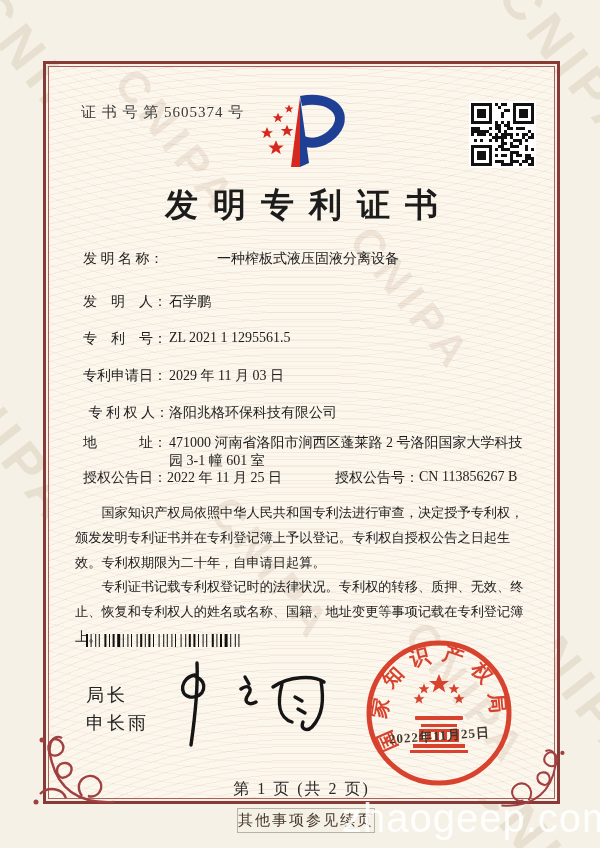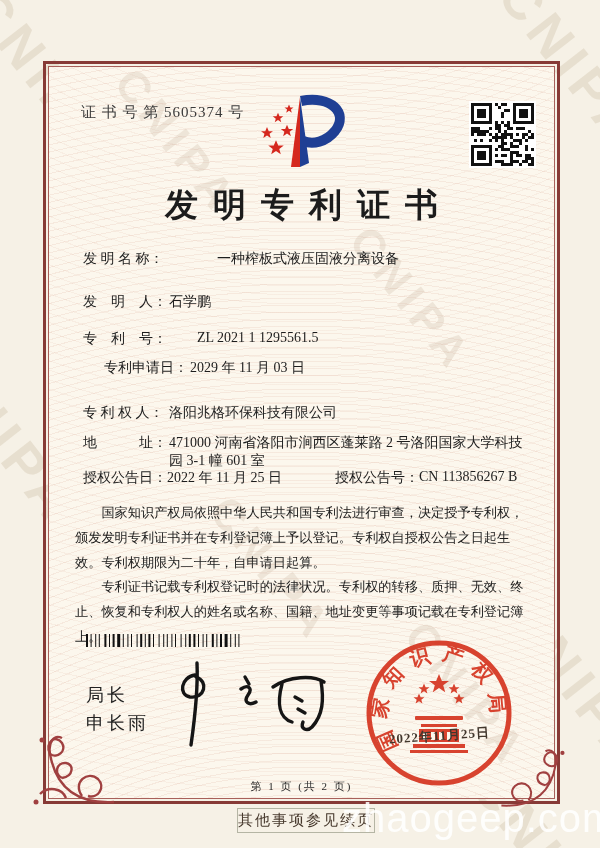--- a/index.html
+++ b/index.html
@@ -42,21 +42,21 @@
   .pair{display:flex;}
   .pair .lab{white-space:nowrap;}
   .paras{left:26px;top:434px;width:455px;font-size:13.2px;line-height:1.88;color:#1b1b1b;}
   .paras p{margin:0;text-indent:2em;}
   .barcode{left:37px;top:567px;width:157px;height:13px;}
   .officer{left:37px;font-size:18px;color:#222;letter-spacing:3px;}
   .sig{left:112px;top:588px;width:175px;height:100px;}
   .seal{left:315px;top:571px;width:150px;height:150px;opacity:.92;}
   .sealdate{left:318px;top:660px;width:145px;text-align:center;font-size:13px;font-weight:bold;
             color:#41362c;letter-spacing:1px;transform:rotate(-4deg);z-index:3;}
-  .pagenum{left:0;top:712px;width:100%;text-align:center;font-size:11px;color:#2a2a2a;letter-spacing:2px;}
+  .pagenum{left:0;top:712px;width:100%;text-align:center;font-size:16px;color:#2a2a2a;letter-spacing:2px;}
   .flourish{position:absolute;z-index:2;pointer-events:none;}
   .tab{
     position:absolute;left:237px;top:808px;padding:2px 0;
     border:1px solid #b5b5a4;font-size:15px;color:#46382c;letter-spacing:2px;z-index:2;
   }
   .sitewm{
     position:absolute;left:342px;top:796px;z-index:2;
     font:400 40px "Liberation Sans","DejaVu Sans",sans-serif;
     color:rgba(255,255,255,.88);letter-spacing:1px;
   }
@@ -314,29 +314,29 @@
   <div class="c title">发明专利证书</div>
 
   <div class="c row" style="top:183px;gap:48px;">
     <span class="lab">发 明 名 称：</span>
     <span class="val">一种榨板式液压固液分离设备</span>
   </div>
   <div class="c row" style="top:226px;">
     <span class="lab">发　明　人：</span>
     <span class="val">石学鹏</span>
   </div>
-  <div class="c row" style="top:263px;gap:28px;">
+  <div class="c row" style="top:263px;">
     <span class="lab">专　利　号：</span>
     <span class="val">ZL 2021 1 1295561.5</span>
   </div>
-  <div class="c row" style="top:292px;margin-left:21px;">
+  <div class="c row" style="top:300px;">
     <span class="lab">专利申请日：</span>
     <span class="val">2029 年 11 月 03 日</span>
   </div>
-  <div class="c row" style="top:337px;">
+  <div class="c row" style="top:337px;text-align:right;">
     <span class="lab">专 利 权 人：</span>
     <span class="val">洛阳兆格环保科技有限公司</span>
   </div>
   <div class="c row" style="top:367px;">
     <span class="lab">地　　　址：</span>
     <span class="val">471000 河南省洛阳市涧西区蓬莱路 2 号洛阳国家大学科技
 园 3-1 幢 601 室</span>
   </div>
   <div class="c row2" style="top:402px;">
     <div class="pair" style="flex:0 0 252px;text-align:right;">

